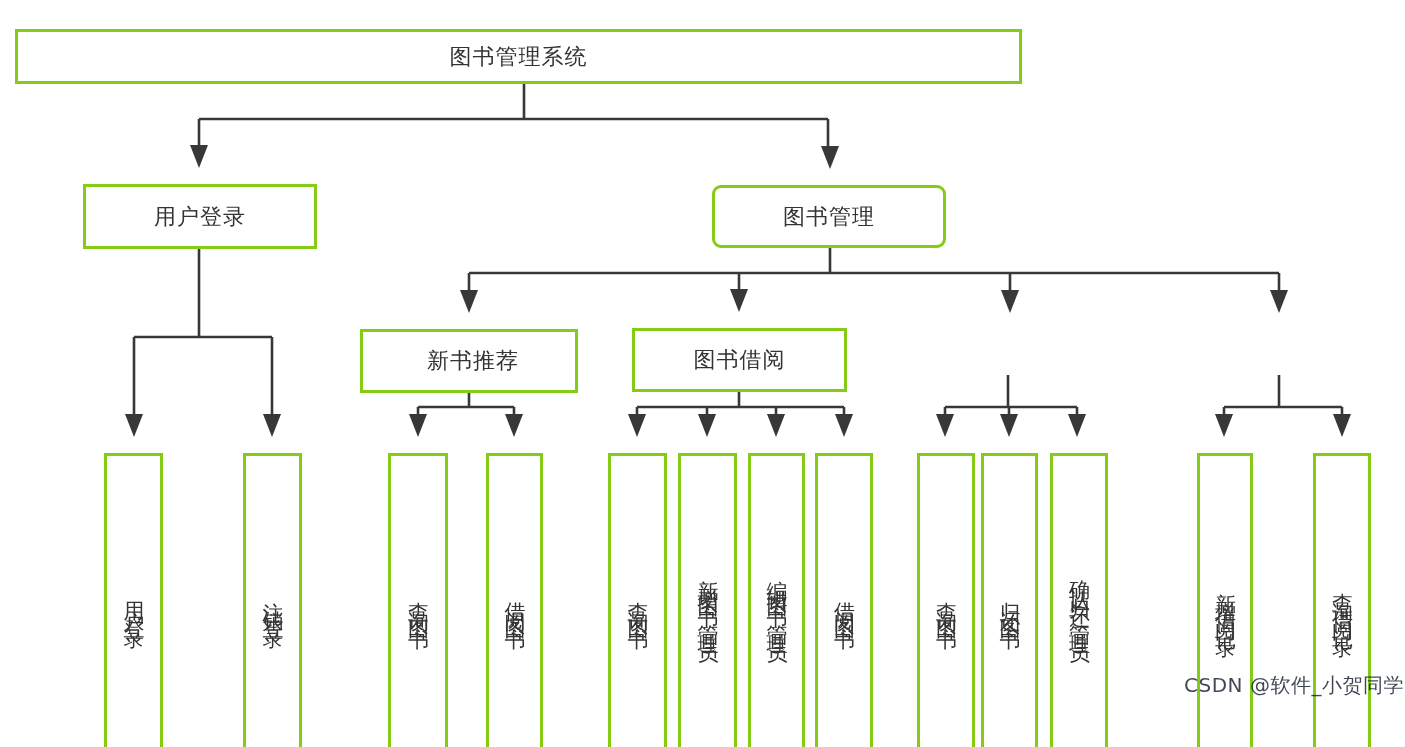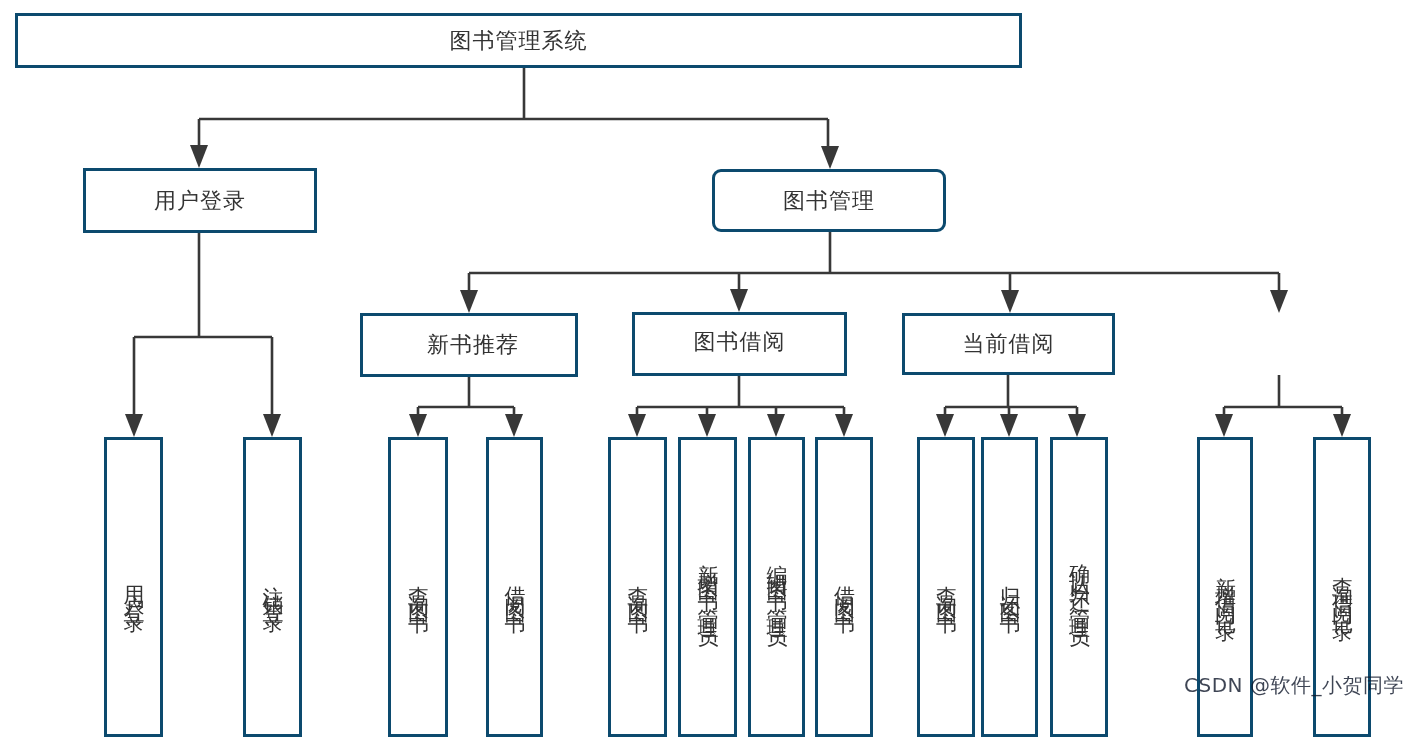--- a/index.html
+++ b/index.html
@@ -18,27 +18,28 @@
   #connectors {
     position: absolute;
     left: 0;
     top: 0;
     z-index: 1;
   }
   .box {
     position: absolute;
     box-sizing: border-box;
     background: #ffffff;
-    border: 3px solid #0c4a6e;
+    border: 3px solid #84cc16;
     color: #333333;
     display: flex;
     align-items: center;
     justify-content: center;
     z-index: 2;
     line-height: 1;
+    margin-top: 16px;
   }
   .hbox {
     font-size: 22px;
     letter-spacing: 1px;
   }
   .vbox {
     writing-mode: vertical-rl;
     text-orientation: mixed;
     font-size: 21px;
     letter-spacing: 9px;
@@ -100,22 +101,21 @@
       <polygon points="1333,414 1351,414 1342,437"></polygon>
     </g>
   </svg>
 
   <div class="box hbox" style="left:15px; top:13px; width:1007px; height:55px;">图书管理系统</div>
 
   <div class="box hbox" style="left:83px; top:168px; width:234px; height:65px;">用户登录</div>
   <div class="box hbox" style="left:712px; top:169px; width:234px; height:63px;border-radius:9px;">图书管理</div>
 
   <div class="box hbox" style="left:360px; top:313px; width:218px; height:64px;padding-left:8px;">新书推荐</div>
-  <div class="box hbox" style="left:632px; top:312px; width:215px; height:64px;font-family:Liberation Mono, monospace;">图书借阅</div>
-  <div class="box hbox" style="left:902px; top:313px; width:213px; height:62px;">当前借阅</div>
+  <div class="box hbox" style="left:632px; top:312px; width:215px; height:64px;">图书借阅</div>
 
   <div class="box vbox" style="left:104px; top:437px; width:59px; height:300px;">用户登录</div>
   <div class="box vbox" style="left:243px; top:437px; width:59px; height:300px;">注销登录</div>
 
   <div class="box vbox" style="left:388px; top:437px; width:60px; height:300px;">查询图书</div>
   <div class="box vbox" style="left:486px; top:437px; width:57px; height:300px;">借阅图书</div>
 
   <div class="box vbox" style="left:608px; top:437px; width:59px; height:300px;">查询图书</div>
   <div class="box vbox" style="left:678px; top:437px; width:59px; height:300px;">新增图书（管理员）</div>
   <div class="box vbox" style="left:748px; top:437px; width:57px; height:300px;">编辑图书（管理员）</div>

